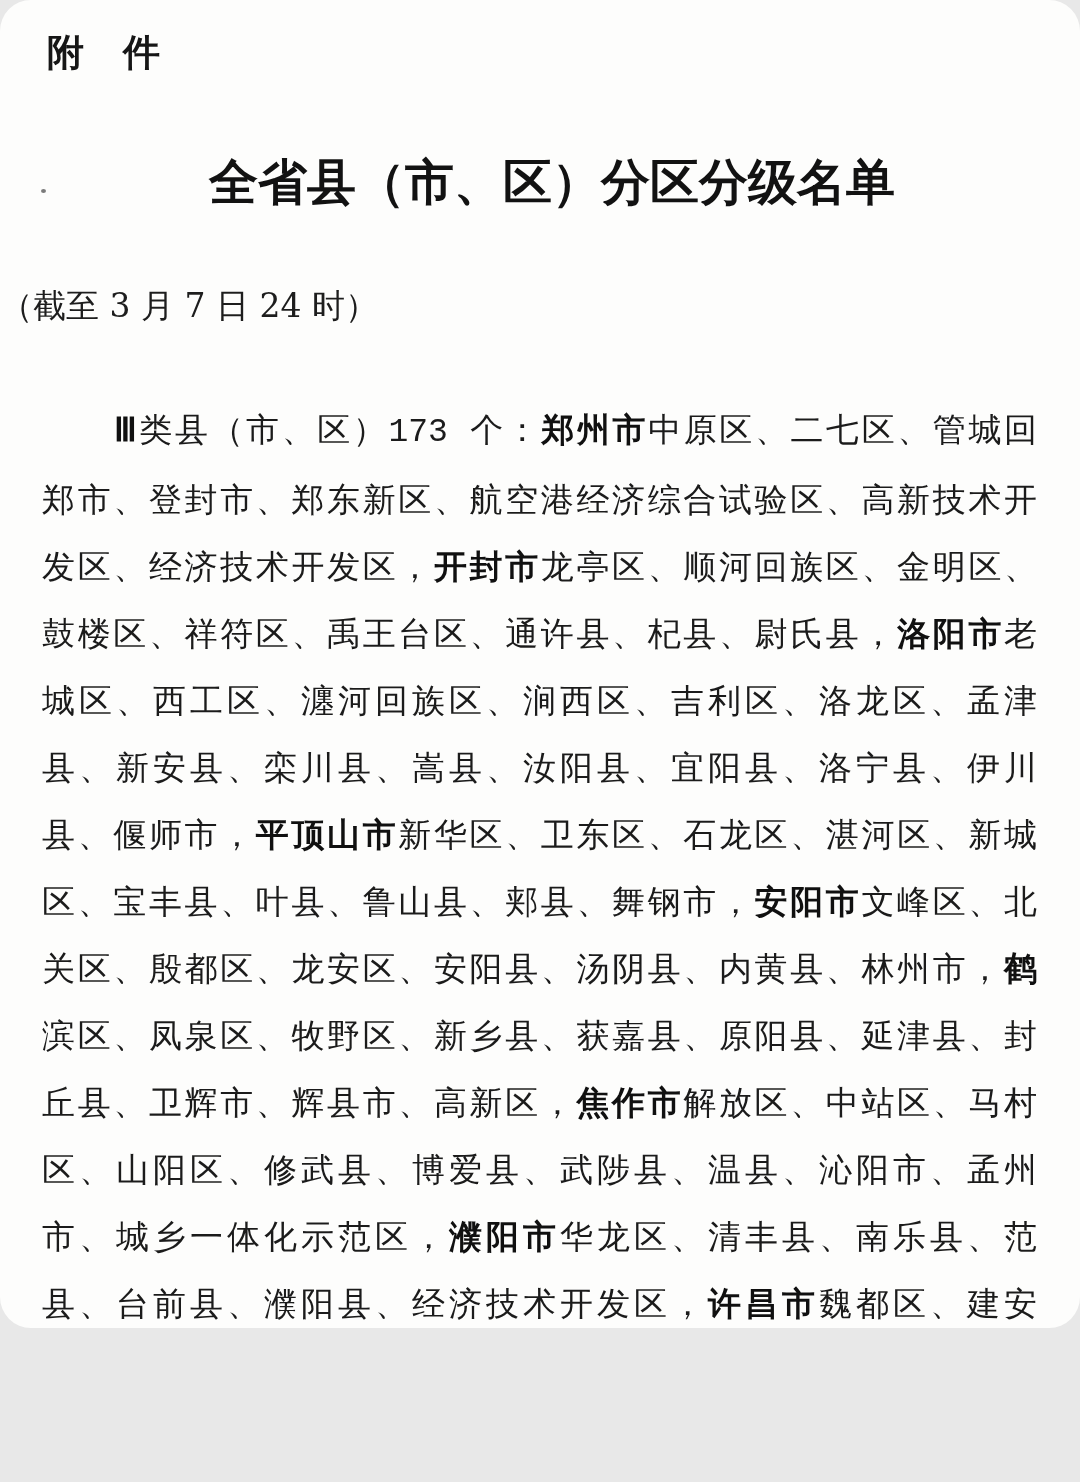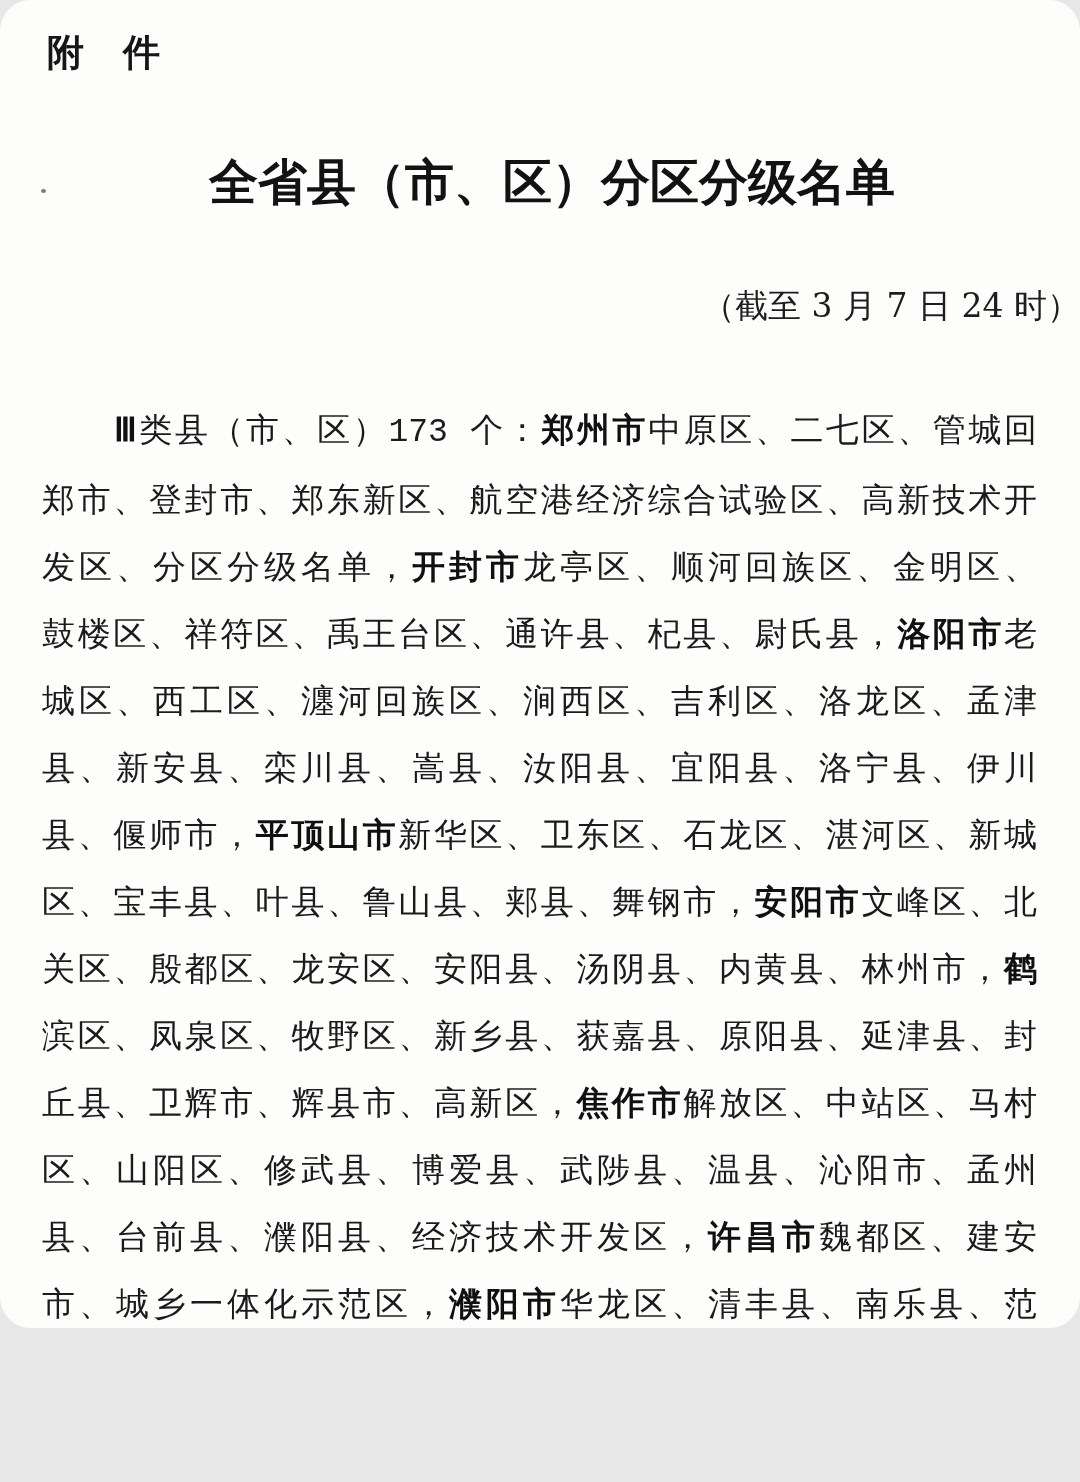--- a/index.html
+++ b/index.html
@@ -38,21 +38,21 @@
     font-size: 49px;
     font-weight: 700;
     letter-spacing: 0px;
     color: #121212;
   }
   .doc-subtitle {
     position: absolute;
     top: 284px;
     left: 0;
     width: 100%;
-    text-align: right;
+    text-align: left;
     font-size: 33px;
     font-weight: 400;
     color: #1d1d1d;
   }
   .body-text {
     position: absolute;
     left: 42px;
     top: 399px;
     width: 995px;
   }
@@ -94,26 +94,26 @@
 
   <div class="scan-dot"></div>
 
   <div class="doc-title">全省县（市、区）分区分级名单</div>
 
   <div class="doc-subtitle">（截至 3 月 7 日 24 时）</div>
 
   <div class="body-text">
       <div class="text-line indented"><span class="run-bold">Ⅲ</span><span class="run-normal">类县（市、区）173 个：</span><span class="run-bold">郑州市</span><span class="run-normal">中原区、二七区、管城回</span></div>
       <div class="text-line"><span class="run-normal">郑市、登封市、郑东新区、航空港经济综合试验区、高新技术开</span></div>
-      <div class="text-line"><span class="run-normal">发区、分区分级名单，</span><span class="run-bold">开封市</span><span class="run-normal">龙亭区、顺河回族区、金明区、</span></div>
+      <div class="text-line"><span class="run-normal">发区、经济技术开发区，</span><span class="run-bold">开封市</span><span class="run-normal">龙亭区、顺河回族区、金明区、</span></div>
       <div class="text-line"><span class="run-normal">鼓楼区、祥符区、禹王台区、通许县、杞县、尉氏县，</span><span class="run-bold">洛阳市</span><span class="run-normal">老</span></div>
       <div class="text-line"><span class="run-normal">城区、西工区、瀍河回族区、涧西区、吉利区、洛龙区、孟津</span></div>
       <div class="text-line"><span class="run-normal">县、新安县、栾川县、嵩县、汝阳县、宜阳县、洛宁县、伊川</span></div>
       <div class="text-line"><span class="run-normal">县、偃师市，</span><span class="run-bold">平顶山市</span><span class="run-normal">新华区、卫东区、石龙区、湛河区、新城</span></div>
       <div class="text-line"><span class="run-normal">区、宝丰县、叶县、鲁山县、郏县、舞钢市，</span><span class="run-bold">安阳市</span><span class="run-normal">文峰区、北</span></div>
       <div class="text-line"><span class="run-normal">关区、殷都区、龙安区、安阳县、汤阴县、内黄县、林州市，</span><span class="run-bold">鹤</span></div>
       <div class="text-line"><span class="run-normal">滨区、凤泉区、牧野区、新乡县、获嘉县、原阳县、延津县、封</span></div>
       <div class="text-line"><span class="run-normal">丘县、卫辉市、辉县市、高新区，</span><span class="run-bold">焦作市</span><span class="run-normal">解放区、中站区、马村</span></div>
       <div class="text-line"><span class="run-normal">区、山阳区、修武县、博爱县、武陟县、温县、沁阳市、孟州</span></div>
+      <div class="text-line"><span class="run-normal">市、城乡一体化示范区，</span><span class="run-bold">濮阳市</span><span class="run-normal">华龙区、清丰县、南乐县、范</span></div>
       <div class="text-line"><span class="run-normal">县、台前县、濮阳县、经济技术开发区，</span><span class="run-bold">许昌市</span><span class="run-normal">魏都区、建安</span></div>
-      <div class="text-line"><span class="run-normal">市、城乡一体化示范区，</span><span class="run-bold">濮阳市</span><span class="run-normal">华龙区、清丰县、南乐县、范</span></div>
     </div>
 </div>
 
 </body></html>

